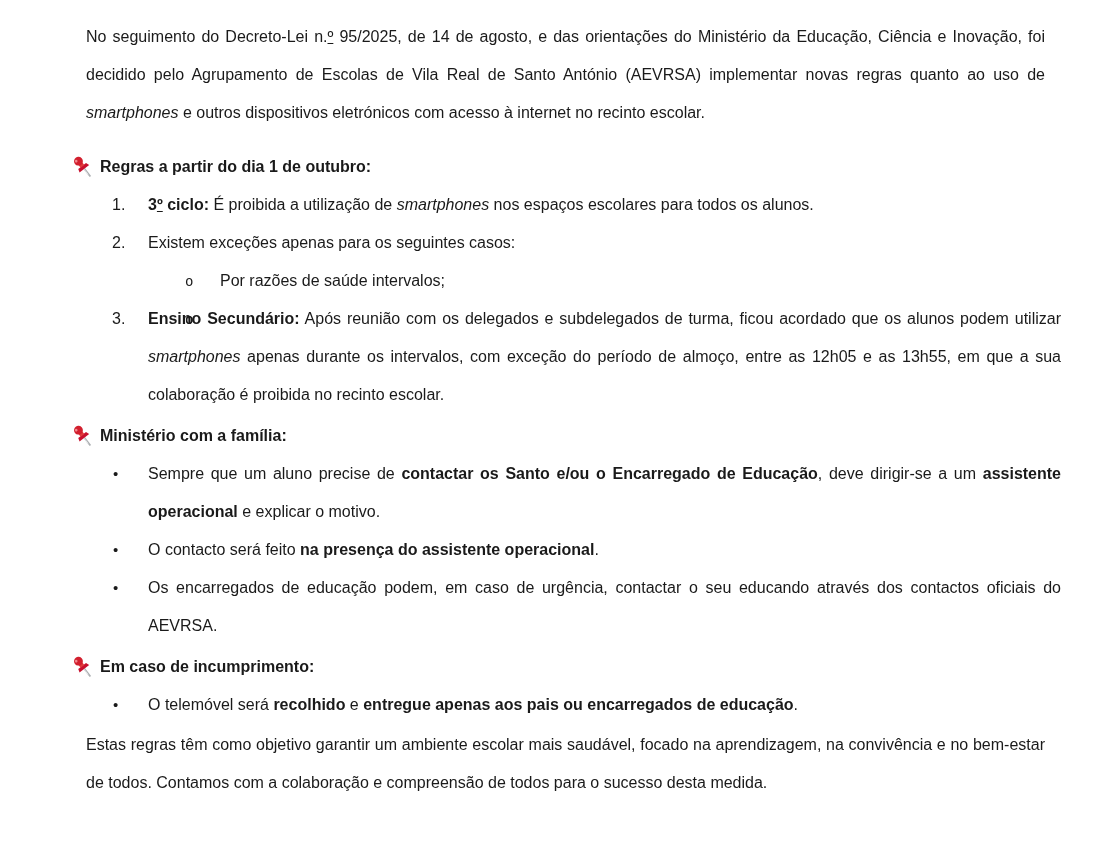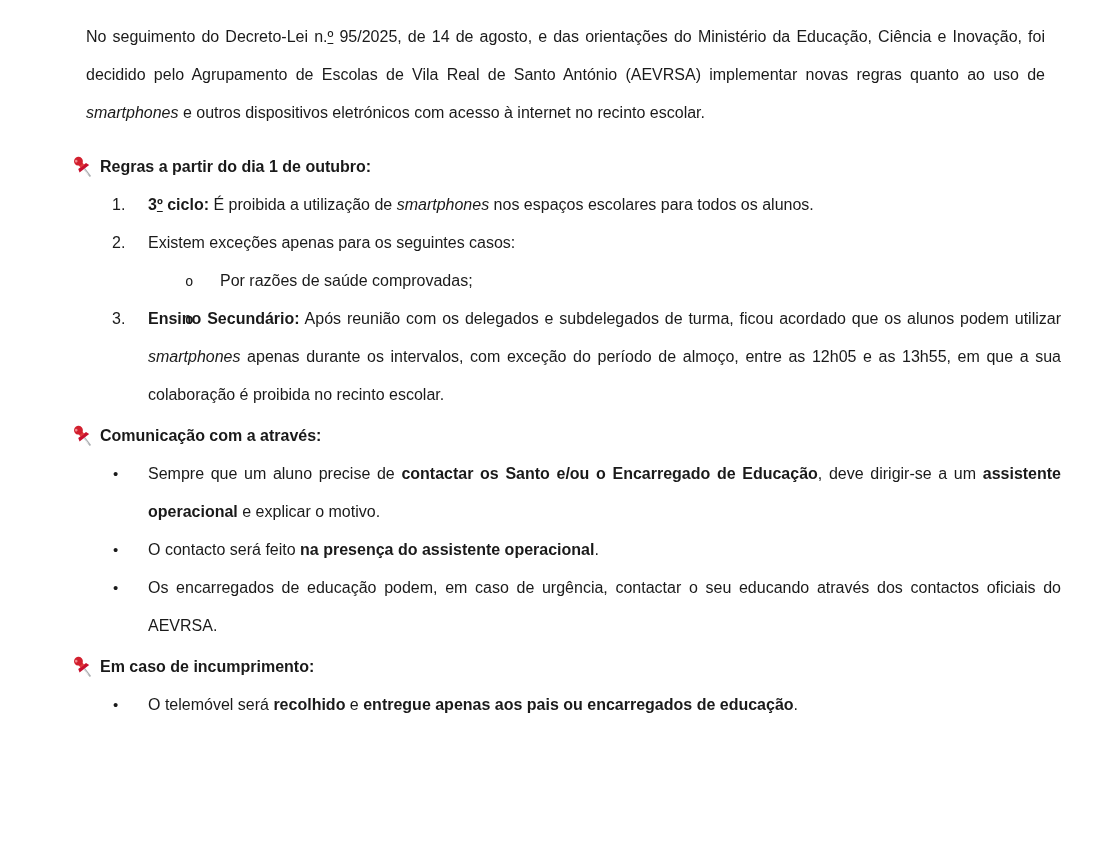--- a/index.html
+++ b/index.html
@@ -84,21 +84,21 @@
     <div class="li l1">
       <span class="marker">1.</span>
       <div><span class="b">3</span><span class="b u">º</span><span class="b"> ciclo:</span><span> É proibida a utilização de </span><span class="i">smartphones</span><span> nos espaços escolares para todos os alunos.</span></div>
     </div>
     <div class="li l1">
       <span class="marker">2.</span>
       <div><span>Existem exceções apenas para os seguintes casos:</span></div>
     </div>
     <div class="li l2">
       <span class="marker">o</span>
-      <div><span>Por razões de saúde comprovadas;</span></div>
+      <div><span>Por razões de saúde intervalos;</span></div>
     </div>
     <div class="li l2">
       <span class="marker">o</span>
     </div>
     <div class="li l2">
       <span class="marker">o</span>
     </div>
     <div class="li l1">
       <span class="marker">3.</span>
       <div class="justify"><span class="b">Ensino Secundário:</span><span> Após reunião com os delegados e subdelegados de turma, ficou acordado que os alunos podem utilizar </span><span class="i">smartphones</span><span> apenas durante os intervalos, com exceção do período de almoço, entre as 12h05 e as 13h55, em que a sua colaboração é proibida no recinto escolar.</span></div>
@@ -109,21 +109,21 @@
       <g transform="rotate(-38 11 12)">
         <line x1="11" y1="14" x2="11" y2="24" stroke="#adb0b3" stroke-width="1.8"></line>
         <line x1="10.4" y1="14" x2="10.4" y2="21" stroke="#e8eaec" stroke-width="0.9"></line>
         <path d="M6.1 10.6 L15.9 10.6 L17.1 14.2 L4.9 14.2 Z" fill="#c8102e"></path>
         <rect x="8.7" y="7.2" width="4.6" height="4" fill="#e03a3a"></rect>
         <circle cx="11" cy="4.6" r="4.4" fill="#d21f2e"></circle>
         <circle cx="9.3" cy="3.2" r="1.3" fill="#f4888f"></circle>
       </g>
     </svg>
   </span>
-<span><span class="b">Comunicação com a através:</span></span></div>
+<span><span class="b">Ministério com a família:</span></span></div>
     <div class="li l1">
       <span class="marker dot">•</span>
       <div class="justify"><span>Sempre que um aluno precise de </span><span class="b">contactar os Santo e/ou o Encarregado de Educação</span><span>, deve dirigir-se a um </span><span class="b">assistente operacional</span><span> e explicar o motivo.</span></div>
     </div>
     <div class="li l1">
       <span class="marker dot">•</span>
       <div><span>O contacto será feito </span><span class="b">na presença do assistente operacional</span><span>.</span></div>
     </div>
     <div class="li l1">
       <span class="marker dot">•</span>
@@ -140,13 +140,14 @@
         <circle cx="11" cy="4.6" r="4.4" fill="#d21f2e"></circle>
         <circle cx="9.3" cy="3.2" r="1.3" fill="#f4888f"></circle>
       </g>
     </svg>
   </span>
 <span><span class="b">Em caso de incumprimento:</span></span></div>
     <div class="li l1">
       <span class="marker dot">•</span>
       <div><span>O telemóvel será </span><span class="b">recolhido</span><span> e </span><span class="b">entregue apenas aos pais ou encarregados de educação</span><span>.</span></div>
     </div>
+    <p class="para justify closing"><span>Estas regras têm como objetivo garantir um ambiente escolar mais saudável, focado na aprendizagem, na convivência e no bem-estar de todos. Contamos com a colaboração e compreensão de todos para o sucesso desta medida.</span></p>
   </main>
 
 </body></html>

